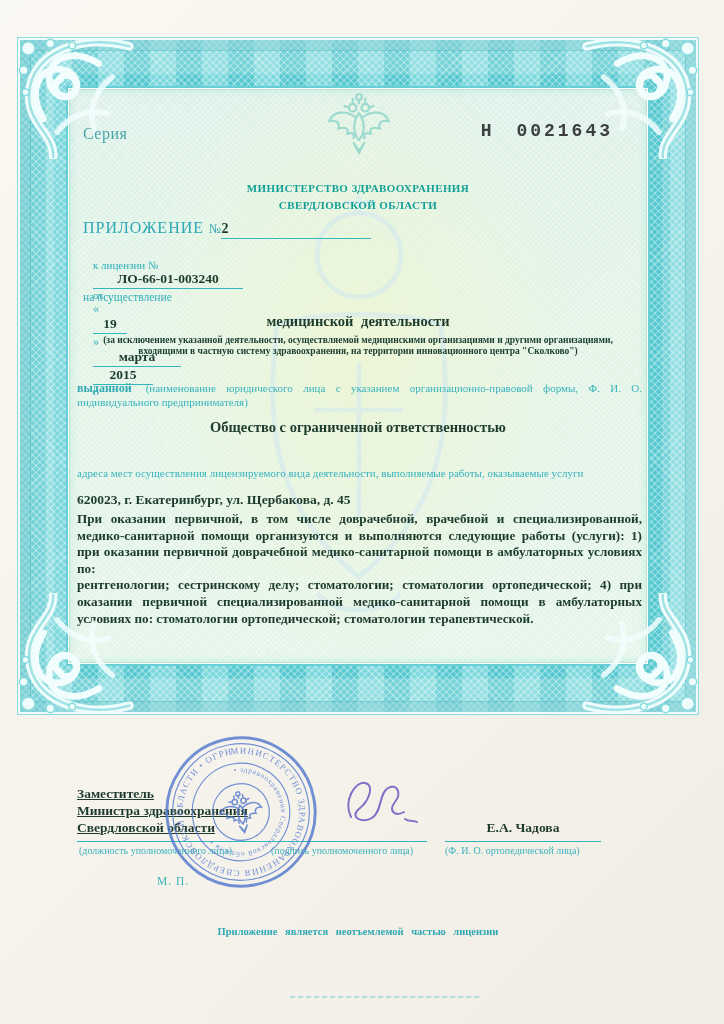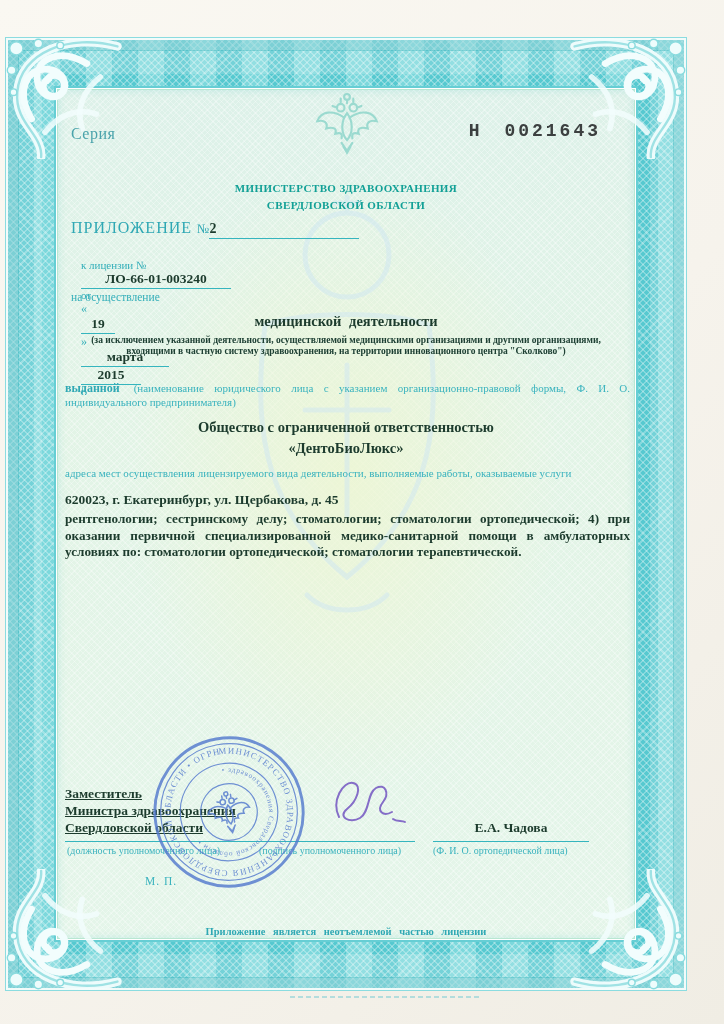--- a/index.html
+++ b/index.html
@@ -4,21 +4,21 @@
 <style>
   html,body{margin:0;padding:0;}
   body{
     width:724px;height:1024px;position:relative;overflow:hidden;
     background:linear-gradient(135deg,#faf8f2 0%,#f6f3ec 55%,#f0ede4 100%);
     font-family:"Liberation Serif","DejaVu Serif",serif;
     -webkit-font-smoothing:antialiased;
   }
   
   .doc{
-    position:absolute;left:8px;top:40px;width:676px;height:948px;
+    position:absolute;left:20px;top:40px;width:676px;height:672px;
     background:
       repeating-linear-gradient(45deg,rgba(255,255,255,.28) 0 1.5px,rgba(255,255,255,0) 1.5px 5px),
       repeating-linear-gradient(-45deg,rgba(255,255,255,.28) 0 1.5px,rgba(255,255,255,0) 1.5px 5px),
       repeating-linear-gradient(90deg,#56c9d0 0 26px,#7cd8dc 26px 52px);
     box-shadow:
       0 0 0 2px #f2fbfa, 0 0 0 3px #8bdce0,
       inset 0 0 0 10px rgba(255,255,255,.22),
       inset 0 0 0 11px rgba(38,168,178,.35),
       inset 0 0 0 34px rgba(255,255,255,.18);
   }
@@ -181,27 +181,27 @@
 
       <div class="abs act-title">медицинской  деятельности</div>
       <div class="abs act-note">(за исключением указанной деятельности, осуществляемой медицинскими организациями и другими организациями, входящими в частную систему здравоохранения, на территории инновационного центра "Сколково")</div>
 
       <div class="abs issued">
         <b>выданной</b><span>(наименование  юридического  лица  с  указанием  организационно-правовой  формы,  Ф. И. О. индивидуального  предпринимателя)</span>
       </div>
 
       <div class="abs company">
         <div>Общество с ограниченной ответственностью</div>
-        <div>«ДентоБиоЛюкс»</div>
       </div>
 
       <div class="abs addr-hint">адреса  мест  осуществления  лицензируемого  вида  деятельности,  выполняемые  работы, оказываемые  услуги</div>
       <div class="abs addr-val">620023, г. Екатеринбург, ул. Щербакова, д. 45</div>
 
       <div class="abs works">
+        <p>При оказании первичной, в том числе доврачебной, врачебной и специализированной, медико-санитарной помощи организуются и выполняются следующие работы (услуги): 1) при оказании первичной доврачебной медико-санитарной помощи в амбулаторных условиях по:</p>
         <p>рентгенологии; сестринскому делу; стоматологии; стоматологии ортопедической; 4) при оказании первичной специализированной медико-санитарной помощи в амбулаторных условиях по: стоматологии ортопедической; стоматологии терапевтической.</p>
       </div>
 
       <div class="abs sig-pos">
         <div>Заместитель</div>
         <div>Министра  здравоохранения</div>
         <div>Свердловской области</div>
       </div>
       <div class="abs sigline l1"></div>
       <div class="abs sigline l2"></div>

